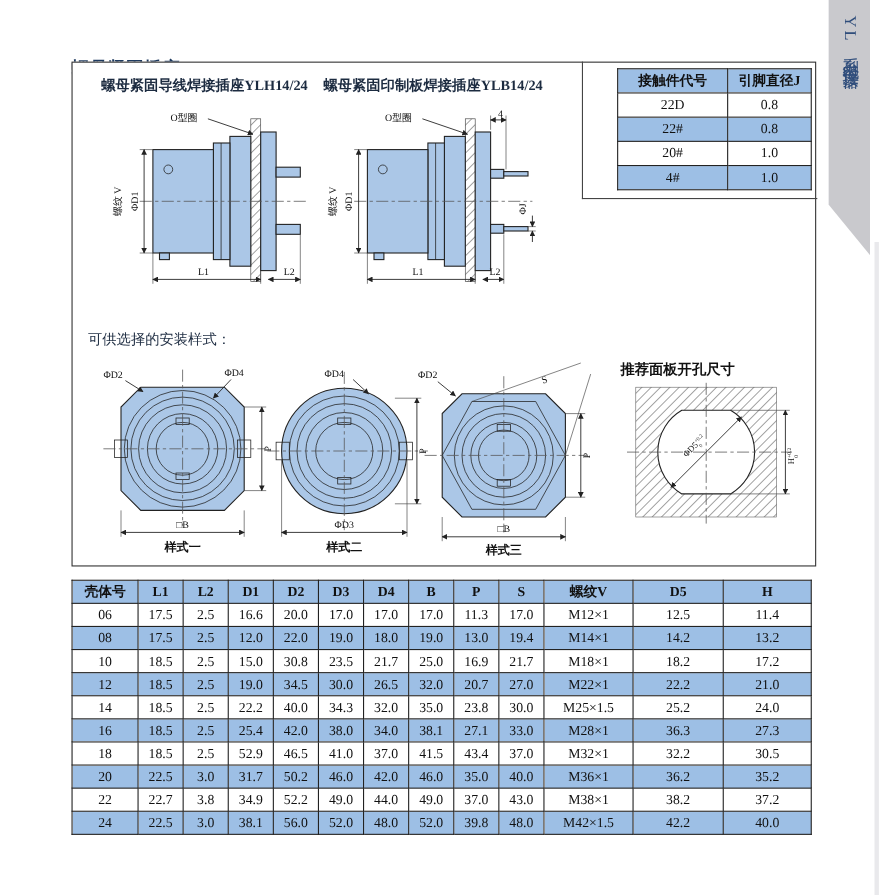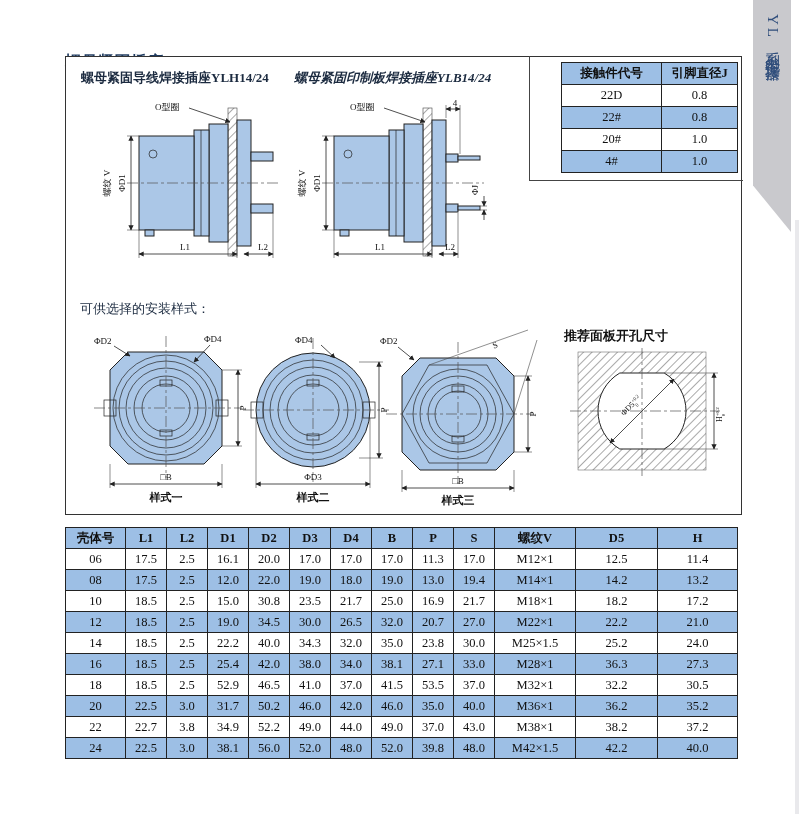--- a/index.html
+++ b/index.html
@@ -7,22 +7,22 @@
     --draw-blue:#abc7e7;
     --navy:#1e3a5f;
     --tab-gray:#c9c9cd;
   }
   *{margin:0;padding:0;box-sizing:border-box;}
   body{background:#fff;font-family:"Liberation Serif",serif;}
   .page{position:relative;width:801px;height:814px;background:#fff;overflow:hidden;}
   .page-title{position:absolute;left:65px;top:24px;font-size:16px;font-weight:bold;color:var(--navy);letter-spacing:.5px;margin-top:28px;}
   .main-box{position:absolute;left:65px;top:56px;width:677px;height:459px;border:1.2px solid #333;background:#fff;}
   .sub-title{position:absolute;top:12px;font-size:13px;font-weight:bold;color:#1c2b40;}
-  .sub-title.l{left:15px;}
-  .sub-title.r{left:228px;font-style:italic;}
+  .sub-title.l{left:26px;}
+  .sub-title.r{left:228px;}
   .partition{position:absolute;left:463px;top:-1px;width:214px;height:125px;border-left:1px solid #444;border-bottom:1px solid #444;}
   .mount-heading{position:absolute;left:14px;top:243px;font-size:13px;font-weight:normal;color:#1c2b40;}
   .panel-heading{position:absolute;left:498px;top:270px;font-size:13px;font-weight:bold;color:#111;text-align:right;}
   svg{position:absolute;overflow:visible;}
   .fb{fill:var(--draw-blue);stroke:#222;stroke-width:1;}
   .olt{fill:none;stroke:#222;stroke-width:.7;}
   .dim{stroke:#222;stroke-width:.8;fill:none;}
   .ext{stroke:#444;stroke-width:.6;fill:none;}
   .cl{stroke:#555;stroke-width:.7;stroke-dasharray:11 3 3 3;fill:none;}
   .lbl{font:9px "Liberation Serif",serif;fill:#111;}
@@ -330,21 +330,21 @@
           <th>螺纹V</th>
           <th>D5</th>
           <th>H</th>
         </tr>
       </thead>
       <tbody>
         <tr>
           <td>06</td>
           <td>17.5</td>
           <td>2.5</td>
-          <td>16.1</td>
+          <td>16.6</td>
           <td>20.0</td>
           <td>17.0</td>
           <td>17.0</td>
           <td>17.0</td>
           <td>11.3</td>
           <td>17.0</td>
           <td>M12×1</td>
           <td>12.5</td>
           <td>11.4</td>
         </tr>
@@ -425,21 +425,21 @@
         </tr>
         <tr>
           <td>18</td>
           <td>18.5</td>
           <td>2.5</td>
           <td>52.9</td>
           <td>46.5</td>
           <td>41.0</td>
           <td>37.0</td>
           <td>41.5</td>
-          <td>53.5</td>
+          <td>43.4</td>
           <td>37.0</td>
           <td>M32×1</td>
           <td>32.2</td>
           <td>30.5</td>
         </tr>
         <tr>
           <td>20</td>
           <td>22.5</td>
           <td>3.0</td>
           <td>31.7</td>

